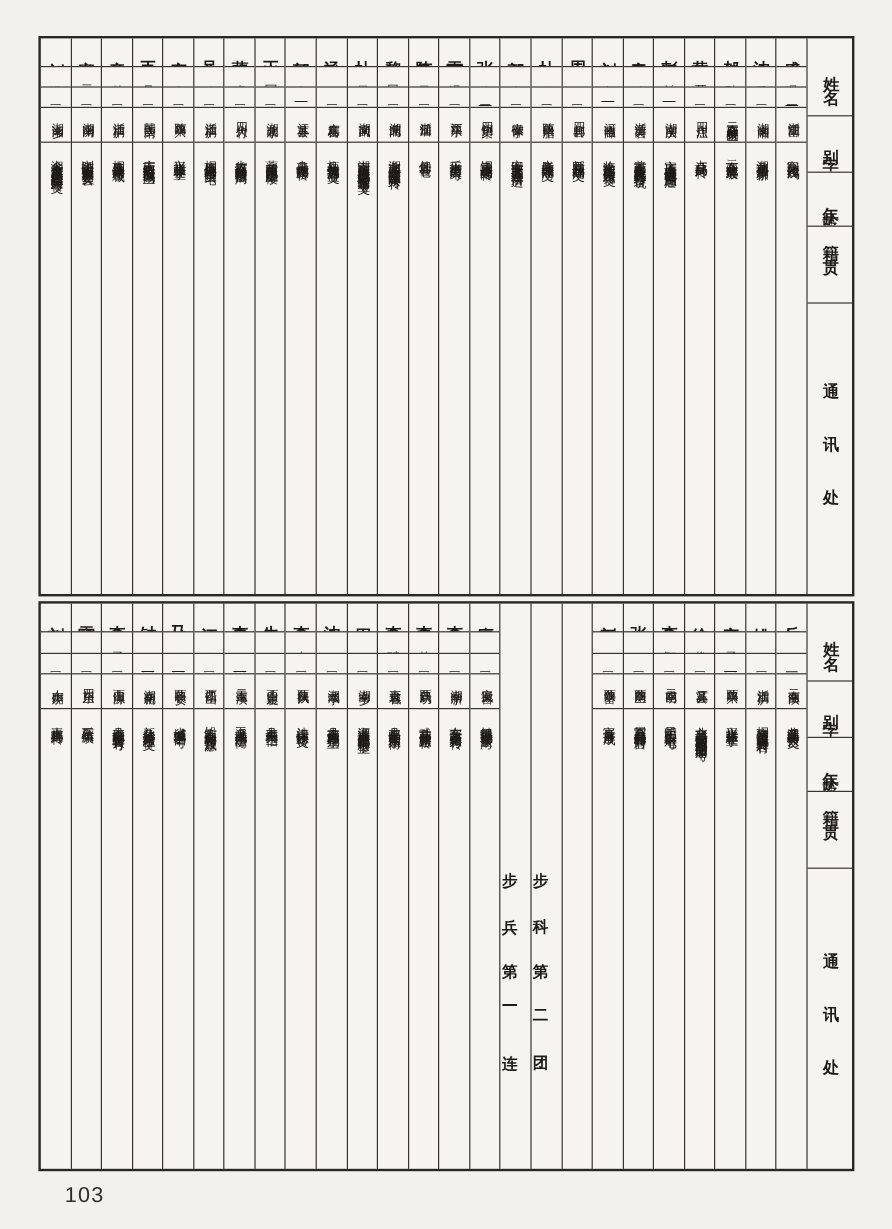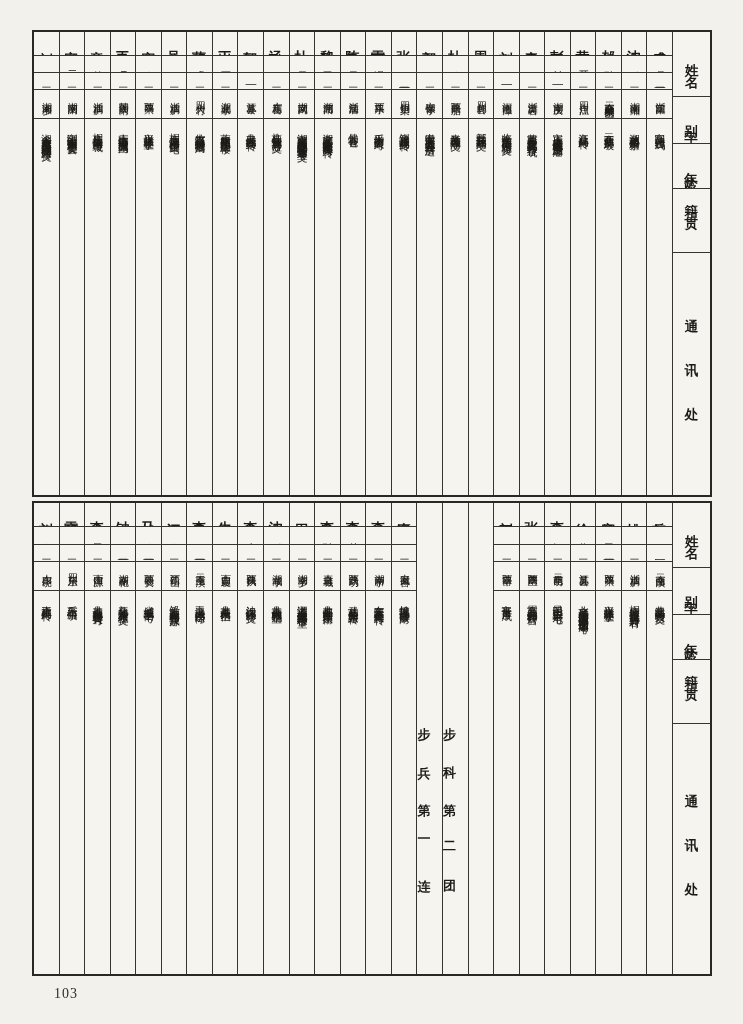--- a/index.html
+++ b/index.html
@@ -47,22 +47,22 @@
   .h-origin .vtext{letter-spacing:13px;height:auto;}
   .h-addr{align-items:center;padding:0;}
   .h-addr .vtext{letter-spacing:44px;height:auto;font-size:13.5px;}
   
   .marker-col,.blank-col{justify-content:flex-start;align-items:center;flex-direction:row;}
   .marker-text{
     padding-top:146px;font-size:13px;font-weight:700;letter-spacing:38px;line-height:1;
   }
   .page-number{
     margin:10px 0 0 22px;
-    font-family:Liberation Serif, serif;
-    font-size:14px;color:#2f2d29;letter-spacing:1px;
+    font-family:Liberation Sans, sans-serif;
+    font-size:18px;color:#2f2d29;letter-spacing:1px;
   }
 </style>
 </head>
 <body>
 
 <div class="sheet">
   <section class="roster" id="table-top">
       <div class="col header-col">
         <div class="cell c-name h-name">
           <div class="vtext">姓名</div>

